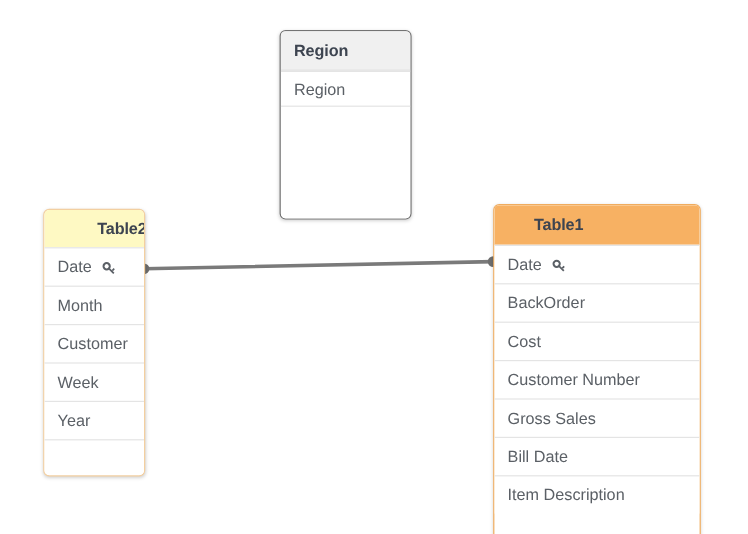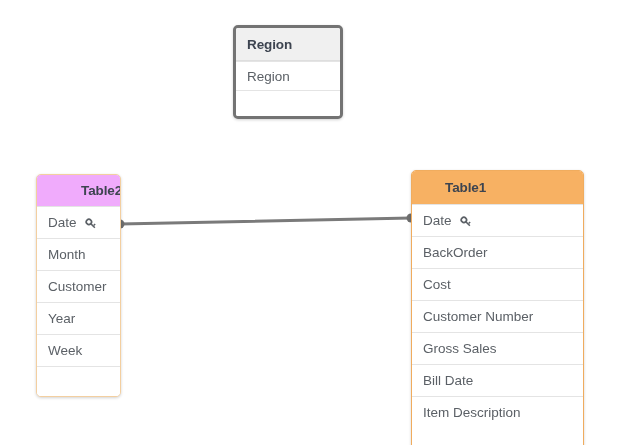--- a/index.html
+++ b/index.html
@@ -37,22 +37,22 @@
     border-radius: 5px;
     background: #ffffff;
     z-index: 2;
     box-shadow: 0 1px 3px rgba(0,0,0,0.18);
     overflow: hidden;
   }
   .tbl-region {
     left: 233px;
     top: 25px;
     width: 110px;
-    height: 94px;
-    border: 3px solid #737373;
+    height: 158px;
+    border: 1px solid #737373;
   }
   .tbl-table2 {
     left: 36px;
     top: 174px;
     width: 85px;
     height: 223px;
     border: 1px solid #f3cfa0;
   }
   .tbl-table1 {
     left: 411px;
@@ -71,21 +71,21 @@
     padding-left: 11px;
     letter-spacing: -0.1px;
   }
   .tbl-region .tbl-head {
     height: 33px;
     background: #f0f0f0;
     border-bottom: 1px solid #dedede;
   }
   .tbl-table2 .tbl-head {
     height: 31px;
-    background: #f0abfc;
+    background: #fef9c3;
     padding-left: 44px;
   }
   .tbl-table1 .tbl-head {
     height: 33px;
     background: #f7b163;
     padding-left: 33px;
   }
   .tbl-row {
     box-sizing: border-box;
     display: flex;
@@ -162,24 +162,24 @@
           </svg>
         </span>
       </div>
       <div class="tbl-row">
         <span>Month</span>
       </div>
       <div class="tbl-row">
         <span>Customer</span>
       </div>
       <div class="tbl-row">
+        <span>Week</span>
+      </div>
+      <div class="tbl-row">
         <span>Year</span>
-      </div>
-      <div class="tbl-row">
-        <span>Week</span>
       </div>
       <div class="tbl-foot"></div>
     </div>
   </div>
 
   <div class="tbl tbl-table1">
     <div class="tbl-body">
       <div class="tbl-head">Table1</div>
       <div class="tbl-row">
         <span>Date</span>

